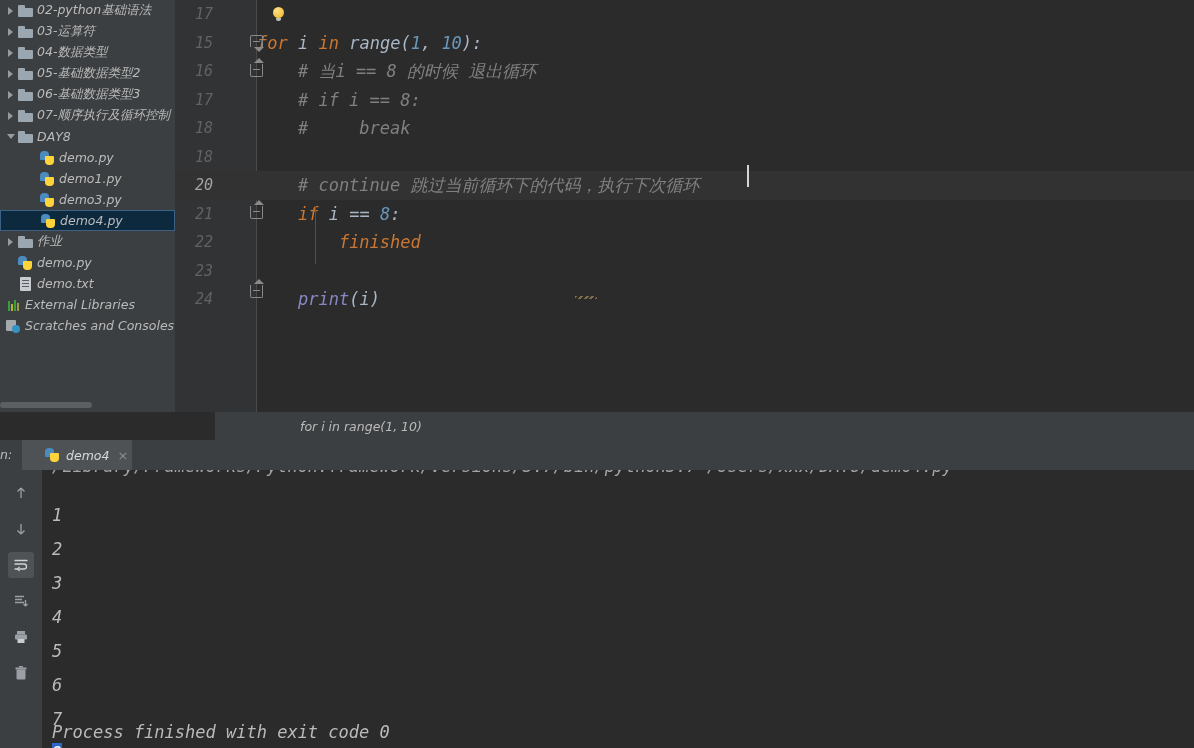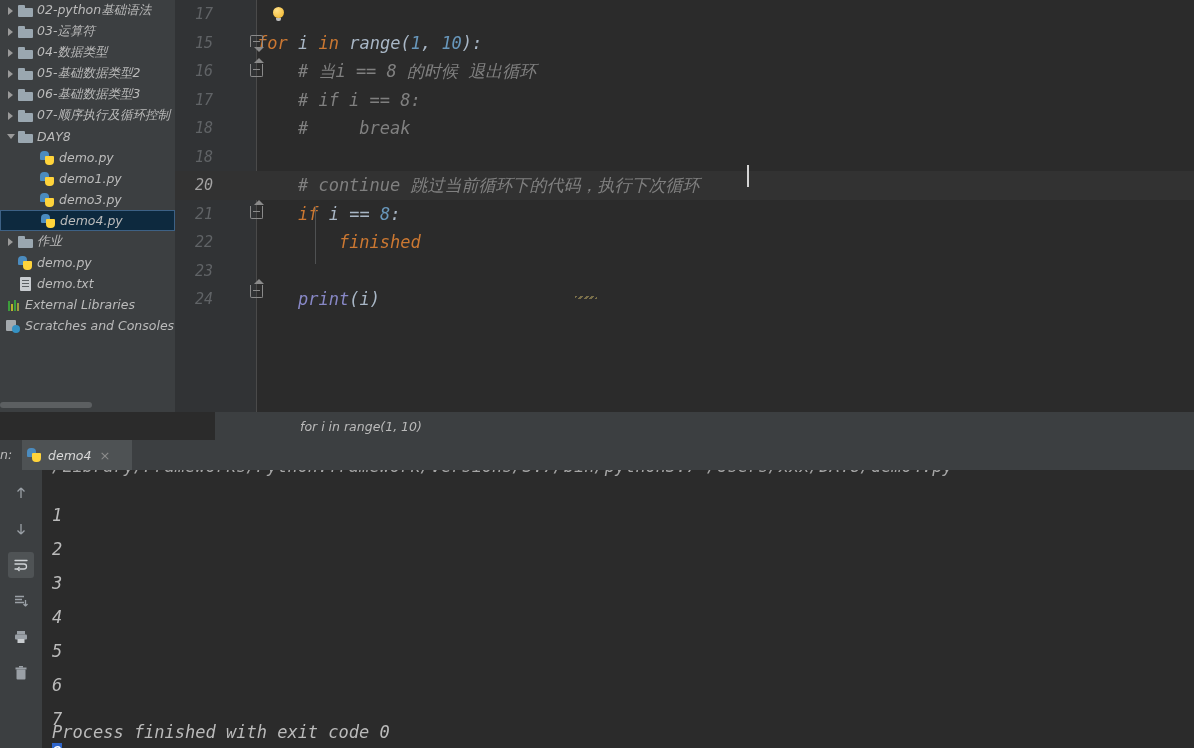--- a/index.html
+++ b/index.html
@@ -206,21 +206,21 @@
   }
   #run-label {
     position:absolute; left:0; top:7px;
     color:#bbbbbb; font-size:12.5px;
   }
   #run-tab {
     position:absolute; left:22px; top:0;
     height:30px; width:110px;
     background:#4e5254;
     display:flex; align-items:center; gap:6px;
-    padding-left:4px;
+    padding-left:22px;
     color:#d8d8d8; font-size:12.5px;
   }
   #run-tab .close {
     color:#8d8d8d; font-size:13px; margin-left:2px;
   }
 
   #console-toolbar {
     position:absolute; left:0; top:30px; width:42px; height:278px;
     background:#3c3f41;
     display:flex; flex-direction:column; align-items:center;

